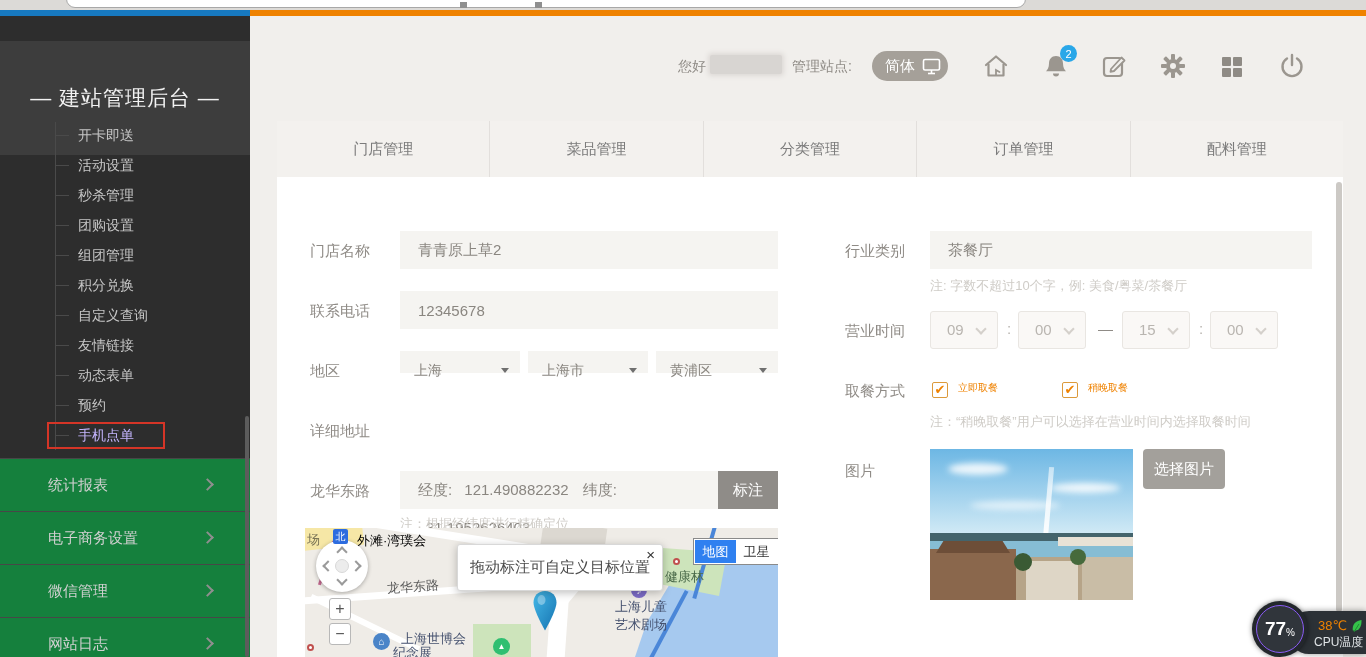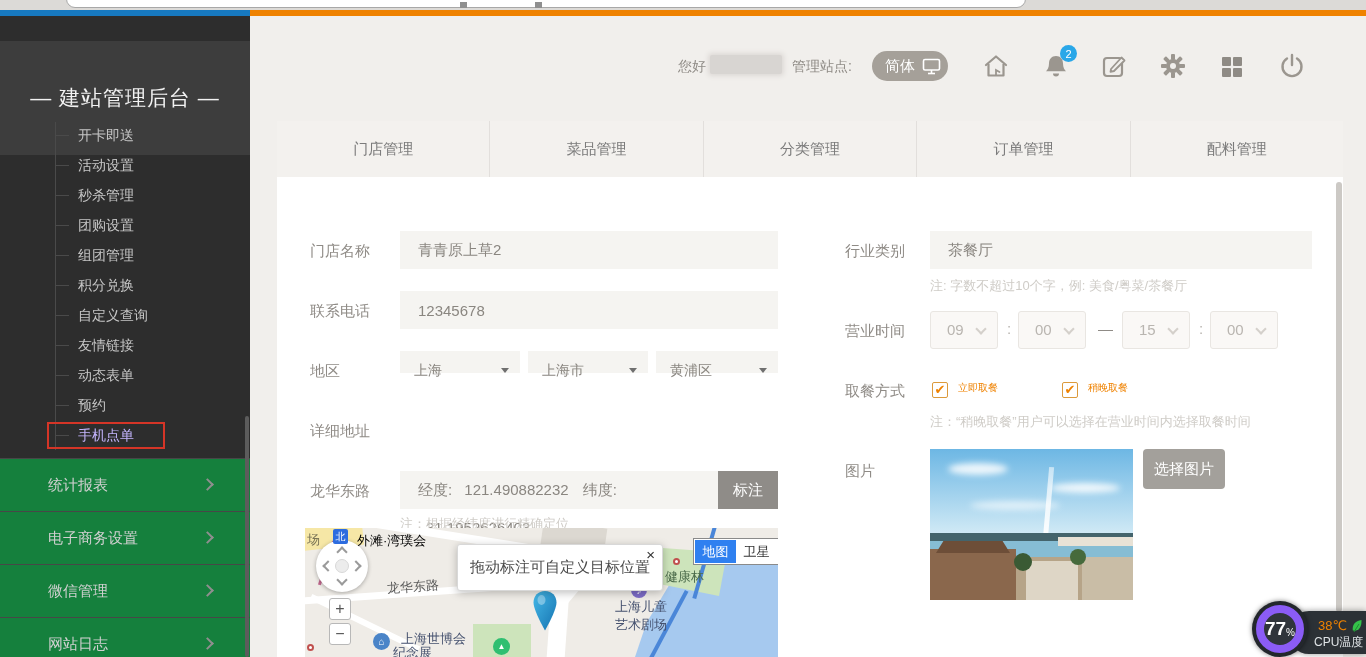--- a/index.html
+++ b/index.html
@@ -104,21 +104,21 @@
   .ph-shore { position:absolute; left:0; top:84px; width:203px; height:10px; background:#44646c; }
   .ph-lake { position:absolute; left:0; top:92px; width:203px; height:22px; background:#86bdd4; }
   .ph-jet { position:absolute; left:116px; top:18px; width:5px; height:72px; background:linear-gradient(rgba(255,255,255,.55),rgba(255,255,255,.95)); transform:rotate(5deg); }
   .ph-fg { position:absolute; left:0; top:108px; width:203px; height:43px; background:#b6a488; }
 
   
   .cpu-pill { left:1288px; top:611px; width:78px; height:43px; background:#2c3136; border-radius:21px 0 0 21px;
               box-shadow:0 0 6px rgba(0,0,0,.4); }
   .cpu-circle { left:1252px; top:601px; width:56px; height:56px; background:#23272c; border-radius:50%;
                 box-shadow:0 0 5px rgba(0,0,0,.5); }
-  .cpu-ring { position:absolute; left:4px; top:4px; width:48px; height:48px; border:8px solid #8b5cf6; border-radius:50%;
+  .cpu-ring { position:absolute; left:4px; top:4px; width:48px; height:48px; border:1px solid #8b5cf6; border-radius:50%;
               background:#30353b; display:flex; align-items:center; justify-content:center; color:#fff; }
 </style>
 </head>
 <body>
 
 <div class="screen">
 
   <div class="abs browser-strip">
     <div class="abs addr-box"></div>
     <div class="abs addr-mark" style="left:460px;"></div>

